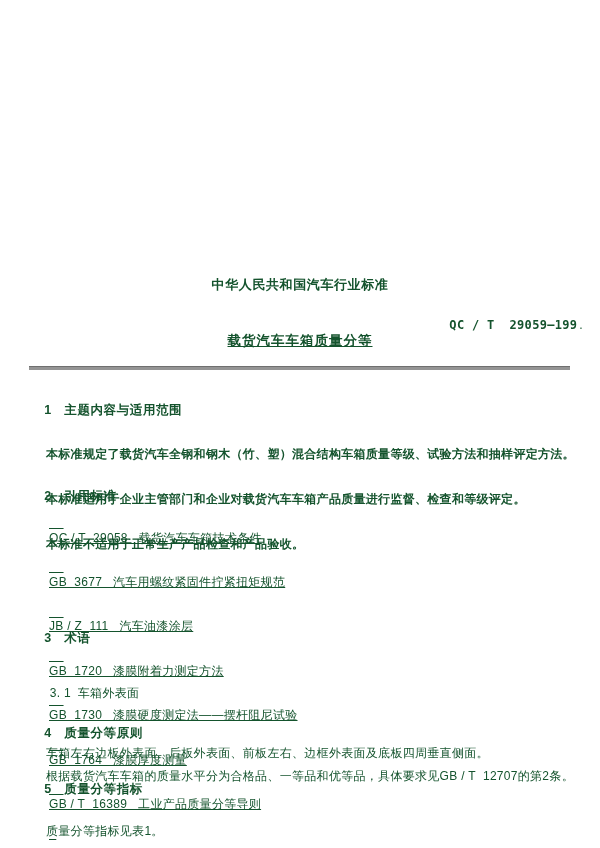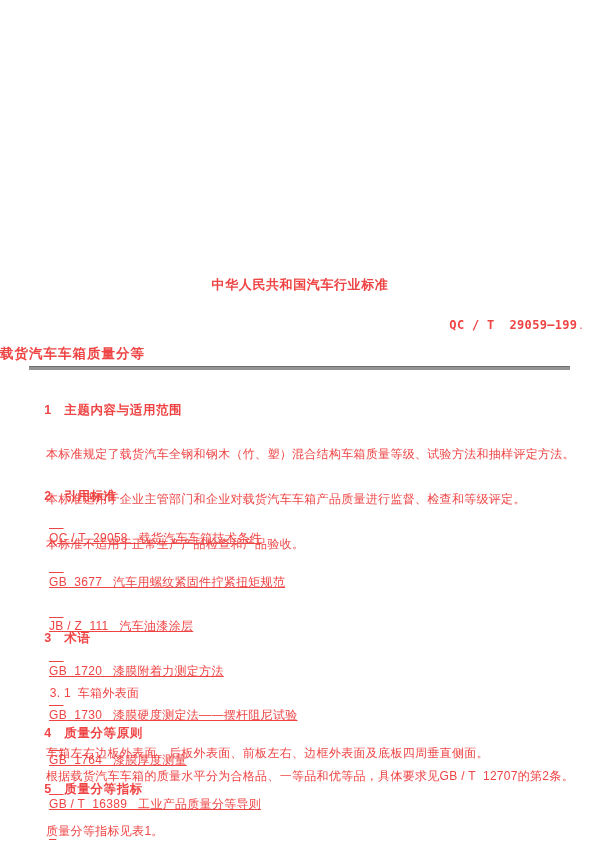--- a/index.html
+++ b/index.html
@@ -6,21 +6,21 @@
     margin: 0;
     padding: 0;
     background: #ffffff;
   }
   .page {
     position: relative;
     width: 600px;
     height: 848px;
     background: #ffffff;
     font-family: "Liberation Sans", sans-serif;
-    color: #ef4444;
+    color: #14532d;
     overflow: hidden;
   }
   
   .org-title {
     position: absolute;
     top: 276px; left: 0; right: 0;
     text-align: center;
     font-size: 13px;
     font-weight: bold;
     letter-spacing: 0.6px;
@@ -35,25 +35,26 @@
     letter-spacing: 0.3px;
     white-space: pre;
   }
   .std-number .tail {
     font-size: 9px;
     opacity: 0.75;
     margin-left: 1px;
   }
   .doc-title {
     position: absolute;
-    top: 345px; left: 0; right: 0;
-    text-align: left;
+    top: 332px; left: 0; right: 0;
+    text-align: center;
     font-size: 13.5px;
     font-weight: bold;
     letter-spacing: 1px;
+    text-decoration: underline;
   }
   .rule {
     position: absolute;
     top: 366px;
     left: 29px;
     width: 541px;
     height: 3px;
     background: #949494;
     border-top: 1px solid #6f6f6f;
   }
@@ -116,21 +117,21 @@
     <span>QC / T  29059—199</span><span class="tail">.</span>
   </div>
 
   <div class="doc-title">载货汽车车箱质量分等</div>
 
   <div class="rule"></div>
 
   <div class="sec-heading" style="top:388px;">
     <span class="num">1</span><span>主题内容与适用范围</span>
   </div>
-  <div class="body-block" style="top:417px;">
+  <div class="body-block" style="top:417px;font-weight:bold;">
     <div class="line">本标准规定了载货汽车全钢和钢木（竹、塑）混合结构车箱质量等级、试验方法和抽样评定方法。</div>
     <div class="line">本标准适用于企业主管部门和企业对载货汽车车箱产品质量进行监督、检查和等级评定。</div>
     <div class="line">本标准不适用于正常生产产品检查和产品验收。</div>
   </div>
 
   <div class="sec-heading" style="top:474px;">
     <span class="num">2</span><span>引用标准</span>
   </div>
   <div class="refs-block" style="top:501px;">
     <div class="line">QC / T  29058   载货汽车车箱技术条件</div>

